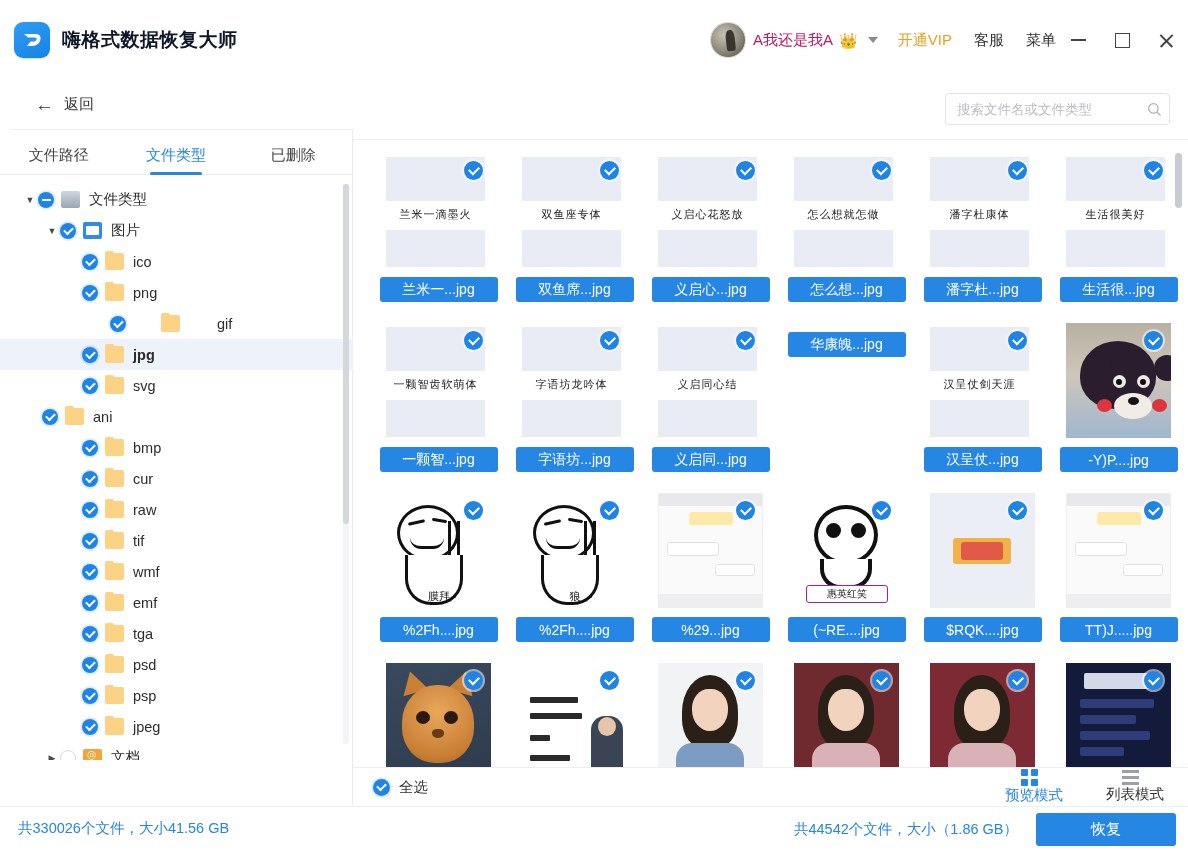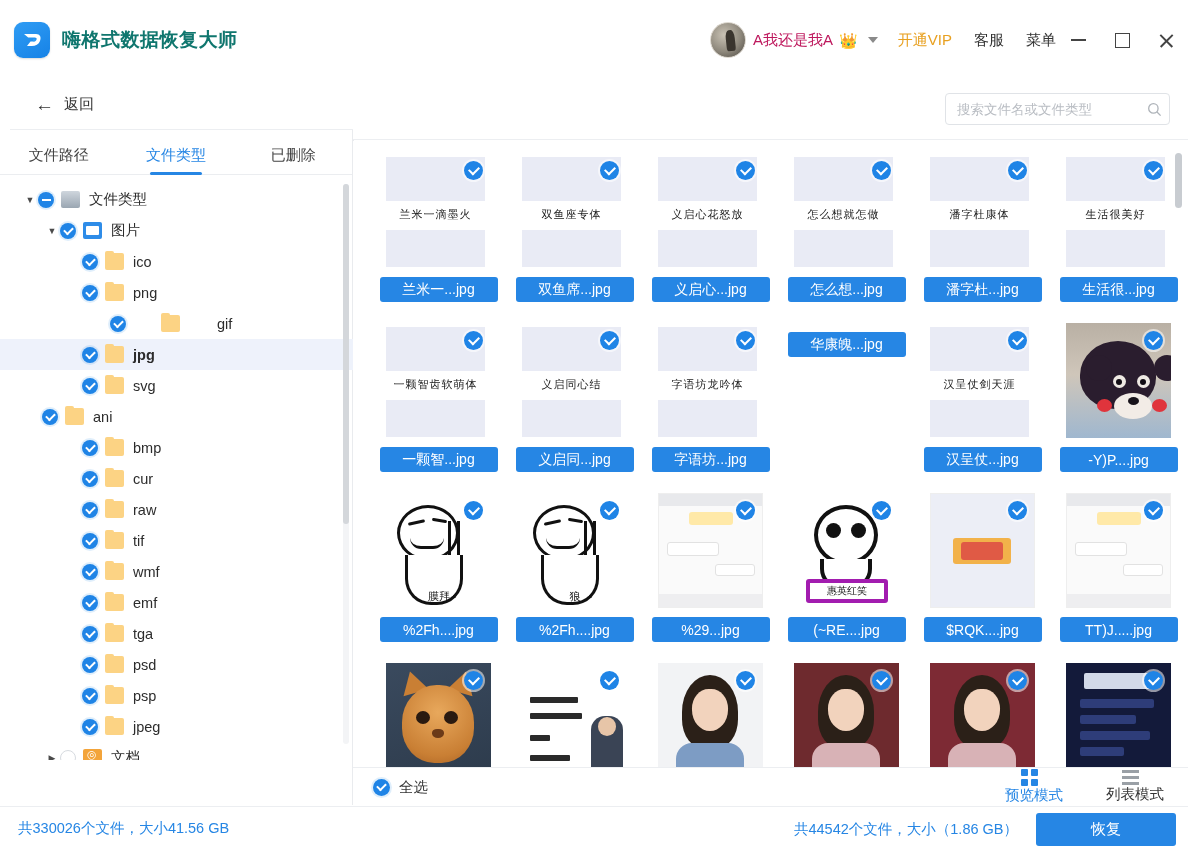--- a/index.html
+++ b/index.html
@@ -19,21 +19,21 @@
   }
   .logo-wrap { display:flex; align-items:center; margin-left:14px; }
   .logo {
     width:36px; height:36px; border-radius:9px;
     background: linear-gradient(150deg,#2f9cf4 0%, #1682e6 100%);
     display:flex; align-items:center; justify-content:center;
     box-shadow: 0 1px 2px rgba(0,0,0,.15);
   }
   .logo svg { display:block; }
   .app-title {
-    margin-left:12px; font-size:19px; color:#0f766e; letter-spacing:.5px;
+    margin-left:12px; font-size:19px; color:#0f172a; letter-spacing:.5px;
     font-weight:600;
   }
   .title-right {
     position:absolute; right:0; top:0; height:80px;
     display:flex; align-items:center;
   }
   .avatar {
     width:36px; height:36px; border-radius:50%;
     background: radial-gradient(circle at 38% 35%, #c9c2b4 0%, #8e887c 55%, #4a463f 100%);
     border:1px solid #ded9d0;
@@ -252,21 +252,21 @@
   .panda .pe{
     position:absolute; width:15px;height:15px;background:#111;border-radius:50%;
   }
   .panda .pe.l{ left:32px; top:30px; } .panda .pe.r{ left:57px; top:30px; }
   .panda .pbody{
     position:absolute; left:26px; top:66px; width:52px;height:30px;
     border:4px solid #111;border-top:none;border-radius:0 0 20px 20px;background:#fff;
   }
   .panda .ptxt{
     position:absolute; left:12px; bottom:5px; width:82px; text-align:center;
-    font-size:10px; color:#111; background:#fff; border:4px solid #a21caf;
+    font-size:10px; color:#111; background:#fff; border:1px solid #a21caf;
     border-radius:3px; padding:1px 0;
   }
   .chat{
     width:105px;height:115px;background:#fafafa;position:relative;border:1px solid #eee;
   }
   .chat .bar{ position:absolute;left:0;top:0;width:103px;height:12px;background:#e8e9ec; }
   .chat .bub{ position:absolute;background:#ffe9a8;border-radius:3px; }
   .chat .b1{ left:30px; top:18px; width:44px;height:13px; }
   .chat .bw{ position:absolute;background:#ffffff;border:1px solid #e2e2e2;border-radius:3px; }
   .chat .b2{ left:8px; top:48px; width:52px;height:14px; }
@@ -615,37 +615,37 @@
               <div class="fp-band fp-b2"></div>
             </div>
             <i class="tick"></i>
           </div>
           <div class="fname">一颗智...jpg</div>
         </div>
         <div class="cell">
           <div class="thumb">
             <div class="fontprev">
               <div class="fp-band fp-b1"></div>
+              <div class="fp-text">字语坊龙吟体</div>
+              <div class="fp-band fp-b2"></div>
+            </div>
+            <i class="tick"></i>
+          </div>
+          <div class="fname">字语坊...jpg</div>
+        </div>
+        <div class="cell">
+          <div class="thumb">
+            <div class="fontprev">
+              <div class="fp-band fp-b1"></div>
               <div class="fp-text">义启同心结</div>
               <div class="fp-band fp-b2"></div>
             </div>
             <i class="tick"></i>
           </div>
           <div class="fname">义启同...jpg</div>
-        </div>
-        <div class="cell">
-          <div class="thumb">
-            <div class="fontprev">
-              <div class="fp-band fp-b1"></div>
-              <div class="fp-text">字语坊龙吟体</div>
-              <div class="fp-band fp-b2"></div>
-            </div>
-            <i class="tick"></i>
-          </div>
-          <div class="fname">字语坊...jpg</div>
         </div>
         <div class="cell">
           <div class="fname">华康魄...jpg</div>
         </div>
         <div class="cell">
           <div class="thumb">
             <div class="fontprev">
               <div class="fp-band fp-b1"></div>
               <div class="fp-text">汉呈仗剑天涯</div>
               <div class="fp-band fp-b2"></div>

